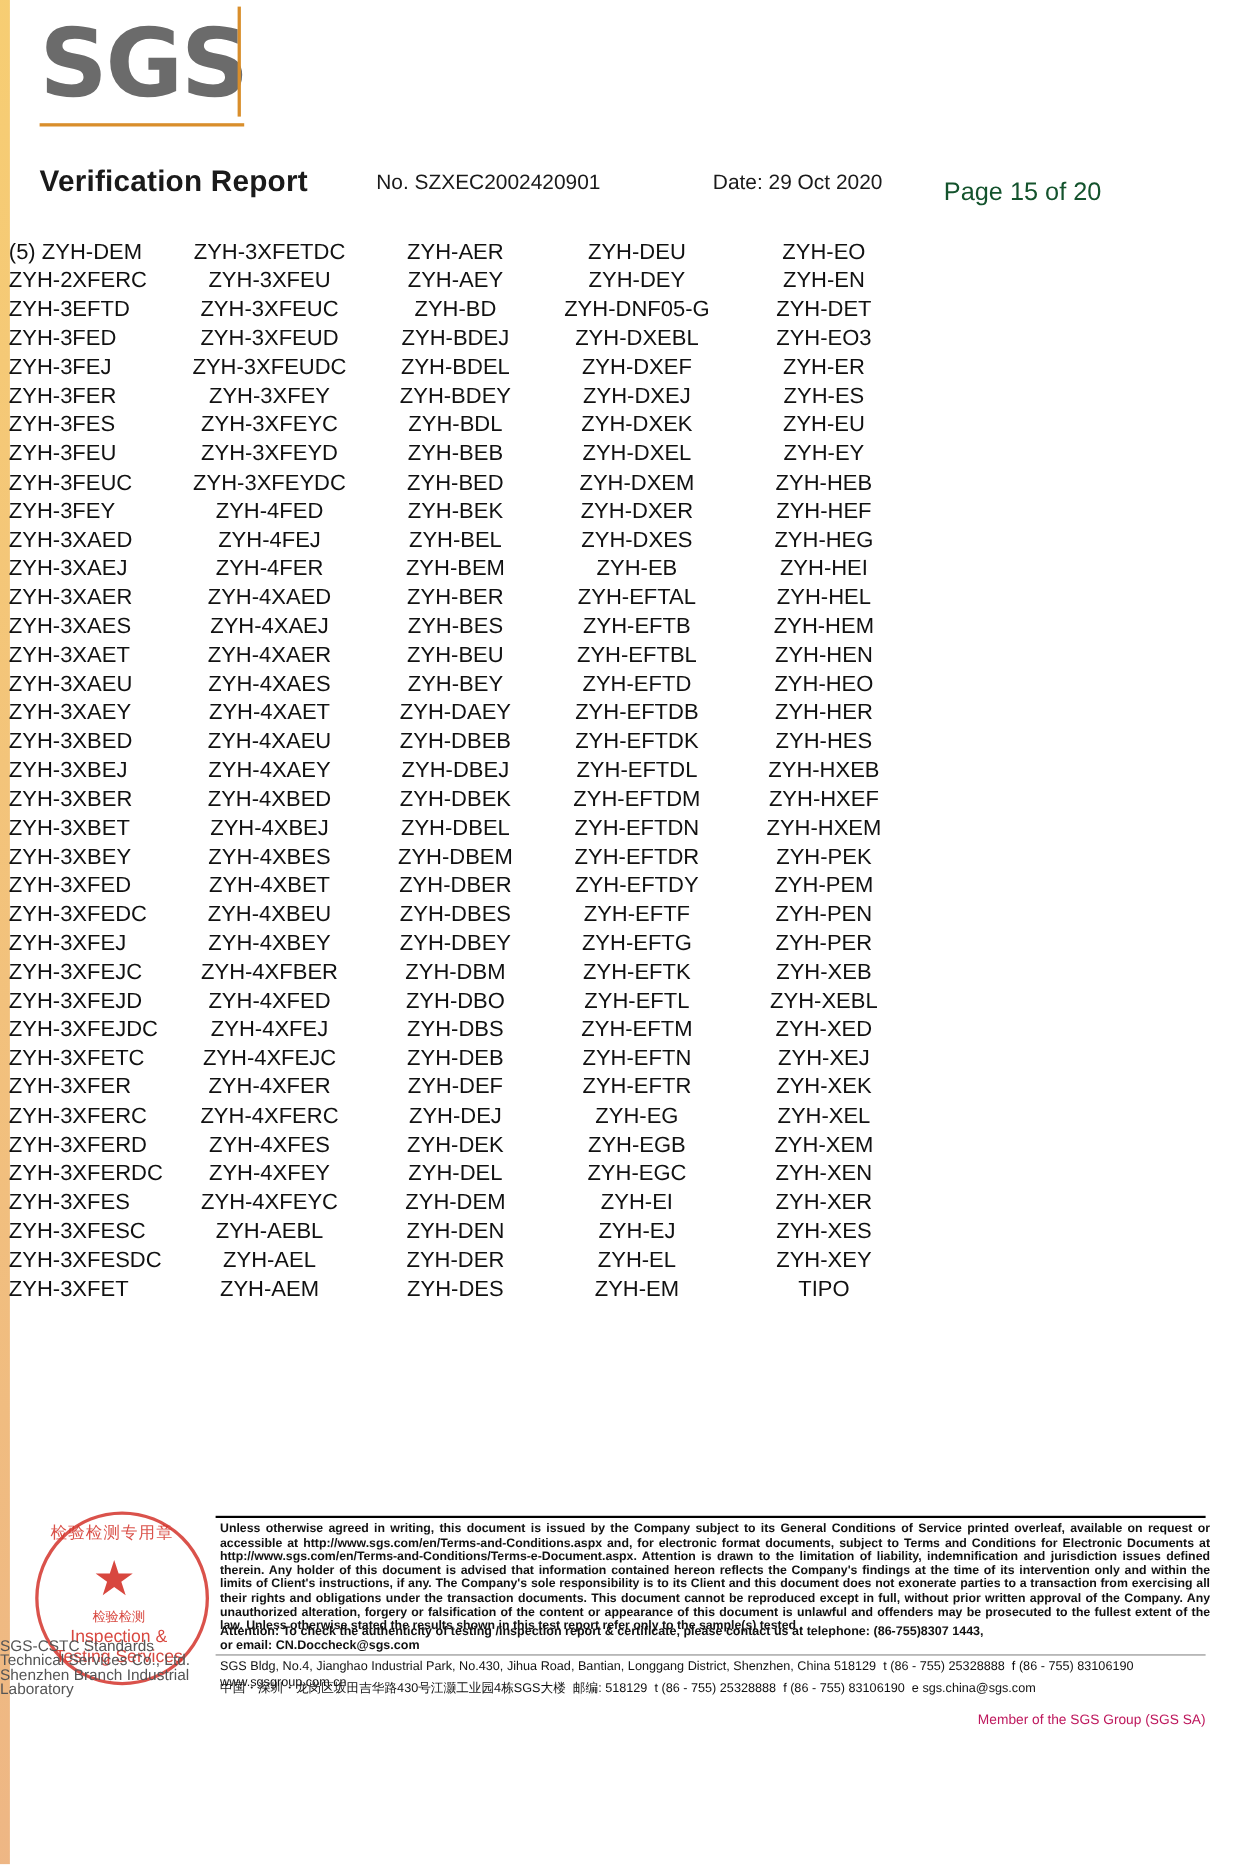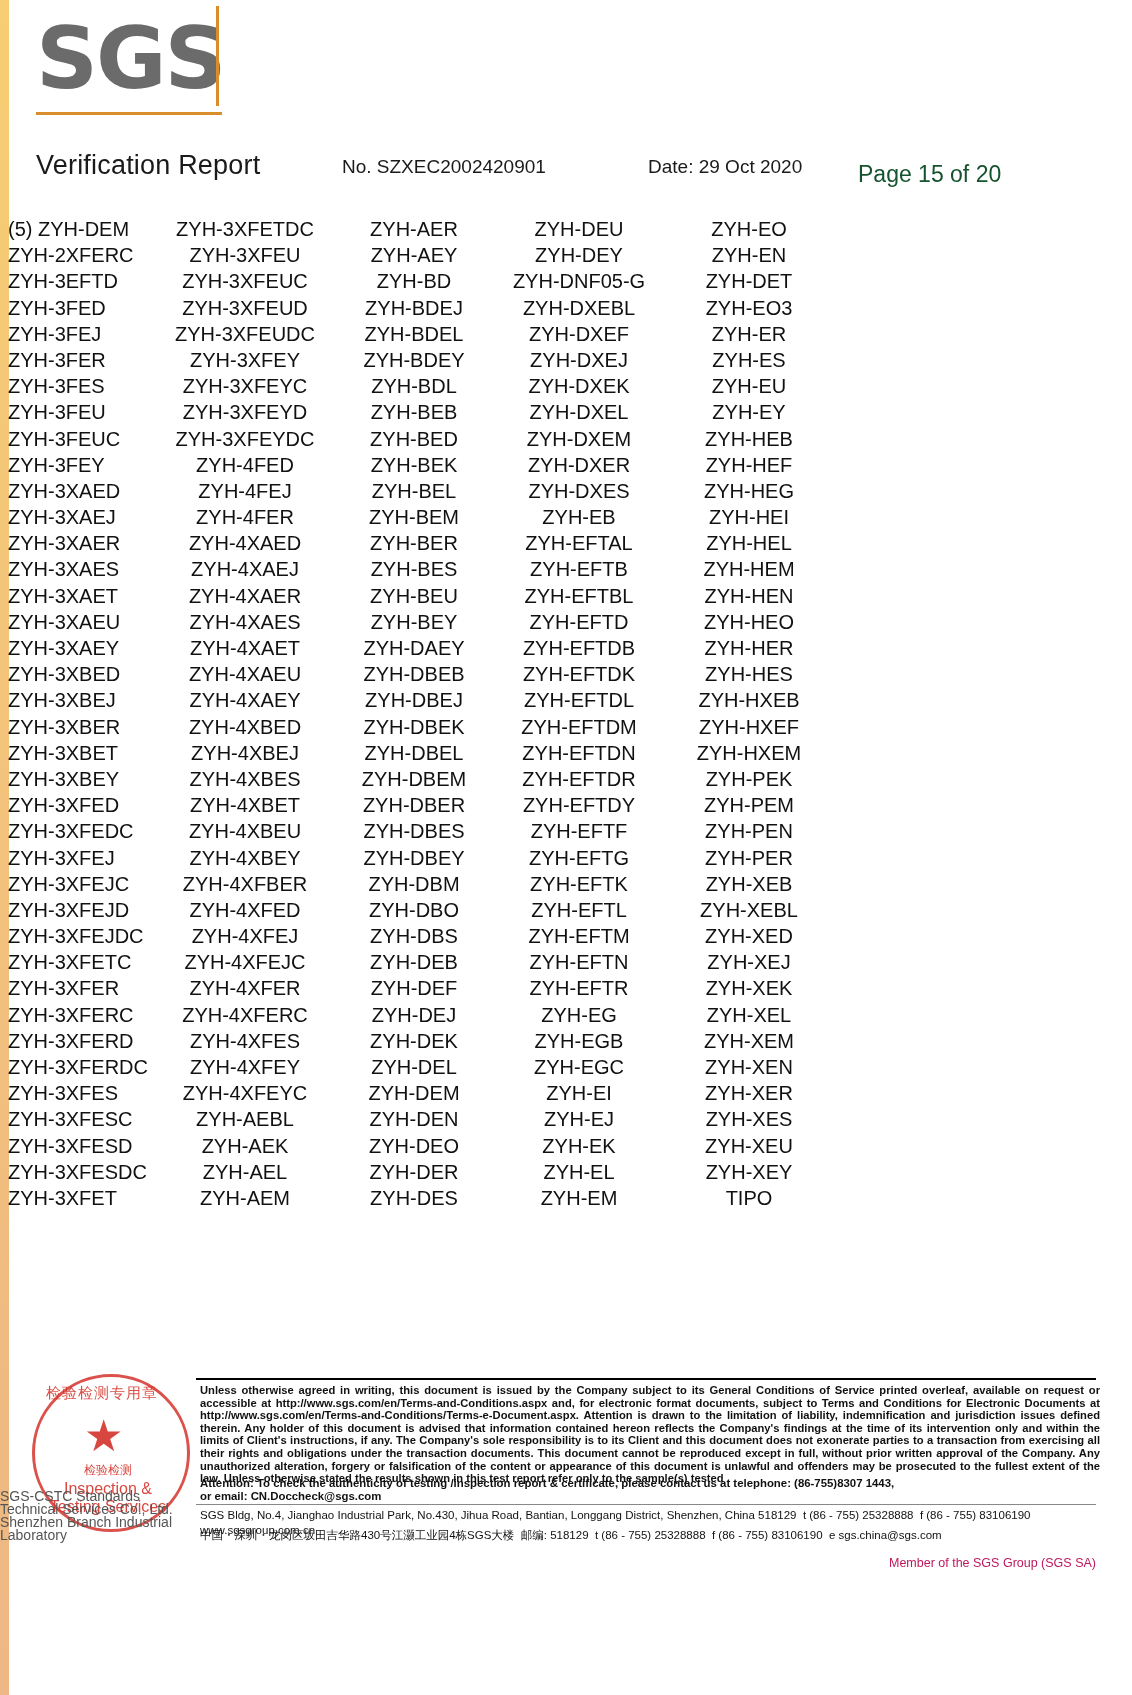--- a/index.html
+++ b/index.html
@@ -56,21 +56,21 @@
     top: 150px;
     left: 36px;
     width: 1060px;
     height: 36px;
   }
   .report-title {
     position: absolute;
     left: 0;
     top: 0;
     font-size: 27px;
-    font-weight: normal;
+    font-weight: bold;
     color: #1a1a1a;
     letter-spacing: 0.2px;
   }
   .report-no {
     position: absolute;
     left: 306px;
     top: 6px;
     font-size: 19px;
     color: #1a1a1a;
   }
@@ -304,21 +304,20 @@
       <div class="code-row"><span class="code-cell c0">ZYH-3XFEJC</span><span class="code-cell c1">ZYH-4XFBER</span><span class="code-cell c2">ZYH-DBM</span><span class="code-cell c3">ZYH-EFTK</span><span class="code-cell c4">ZYH-XEB</span></div>
       <div class="code-row"><span class="code-cell c0">ZYH-3XFEJD</span><span class="code-cell c1">ZYH-4XFED</span><span class="code-cell c2">ZYH-DBO</span><span class="code-cell c3">ZYH-EFTL</span><span class="code-cell c4">ZYH-XEBL</span></div>
       <div class="code-row"><span class="code-cell c0">ZYH-3XFEJDC</span><span class="code-cell c1">ZYH-4XFEJ</span><span class="code-cell c2">ZYH-DBS</span><span class="code-cell c3">ZYH-EFTM</span><span class="code-cell c4">ZYH-XED</span></div>
       <div class="code-row"><span class="code-cell c0">ZYH-3XFETC</span><span class="code-cell c1">ZYH-4XFEJC</span><span class="code-cell c2">ZYH-DEB</span><span class="code-cell c3">ZYH-EFTN</span><span class="code-cell c4">ZYH-XEJ</span></div>
       <div class="code-row"><span class="code-cell c0">ZYH-3XFER</span><span class="code-cell c1">ZYH-4XFER</span><span class="code-cell c2">ZYH-DEF</span><span class="code-cell c3">ZYH-EFTR</span><span class="code-cell c4">ZYH-XEK</span></div>
       <div class="code-row"><span class="code-cell c0">ZYH-3XFERC</span><span class="code-cell c1">ZYH-4XFERC</span><span class="code-cell c2">ZYH-DEJ</span><span class="code-cell c3">ZYH-EG</span><span class="code-cell c4">ZYH-XEL</span></div>
       <div class="code-row"><span class="code-cell c0">ZYH-3XFERD</span><span class="code-cell c1">ZYH-4XFES</span><span class="code-cell c2">ZYH-DEK</span><span class="code-cell c3">ZYH-EGB</span><span class="code-cell c4">ZYH-XEM</span></div>
       <div class="code-row"><span class="code-cell c0">ZYH-3XFERDC</span><span class="code-cell c1">ZYH-4XFEY</span><span class="code-cell c2">ZYH-DEL</span><span class="code-cell c3">ZYH-EGC</span><span class="code-cell c4">ZYH-XEN</span></div>
       <div class="code-row"><span class="code-cell c0">ZYH-3XFES</span><span class="code-cell c1">ZYH-4XFEYC</span><span class="code-cell c2">ZYH-DEM</span><span class="code-cell c3">ZYH-EI</span><span class="code-cell c4">ZYH-XER</span></div>
       <div class="code-row"><span class="code-cell c0">ZYH-3XFESC</span><span class="code-cell c1">ZYH-AEBL</span><span class="code-cell c2">ZYH-DEN</span><span class="code-cell c3">ZYH-EJ</span><span class="code-cell c4">ZYH-XES</span></div>
-      <div class="code-row"><span class="code-cell c0">ZYH-3XFESD</span><span class="code-cell c1">ZYH-AEK</span><span class="code-cell c2">ZYH-DEO</span><span class="code-cell c3">ZYH-EK</span><span class="code-cell c4">ZYH-XEU</span></div>
       <div class="code-row"><span class="code-cell c0">ZYH-3XFESDC</span><span class="code-cell c1">ZYH-AEL</span><span class="code-cell c2">ZYH-DER</span><span class="code-cell c3">ZYH-EL</span><span class="code-cell c4">ZYH-XEY</span></div>
       <div class="code-row"><span class="code-cell c0">ZYH-3XFET</span><span class="code-cell c1">ZYH-AEM</span><span class="code-cell c2">ZYH-DES</span><span class="code-cell c3">ZYH-EM</span><span class="code-cell c4">TIPO</span></div>
     </div>
 
   <div class="footer-rule"></div>
 
   <div class="stamp">
     <div class="stamp-circle"></div>
     <div class="stamp-cn-top">检验检测专用章</div>
     <div class="stamp-star">★</div>

